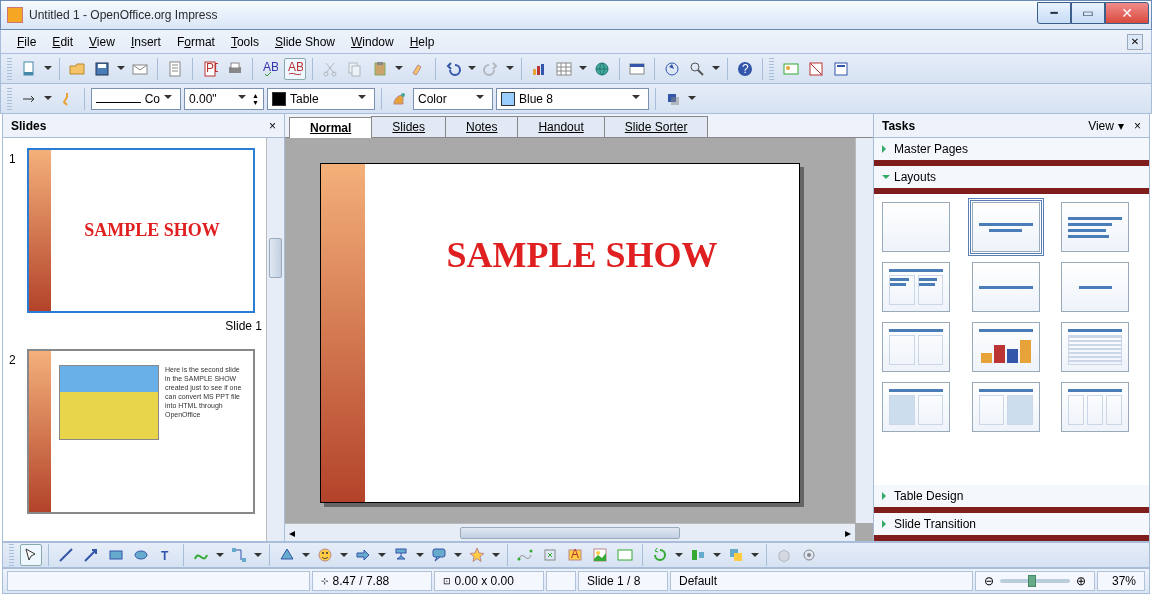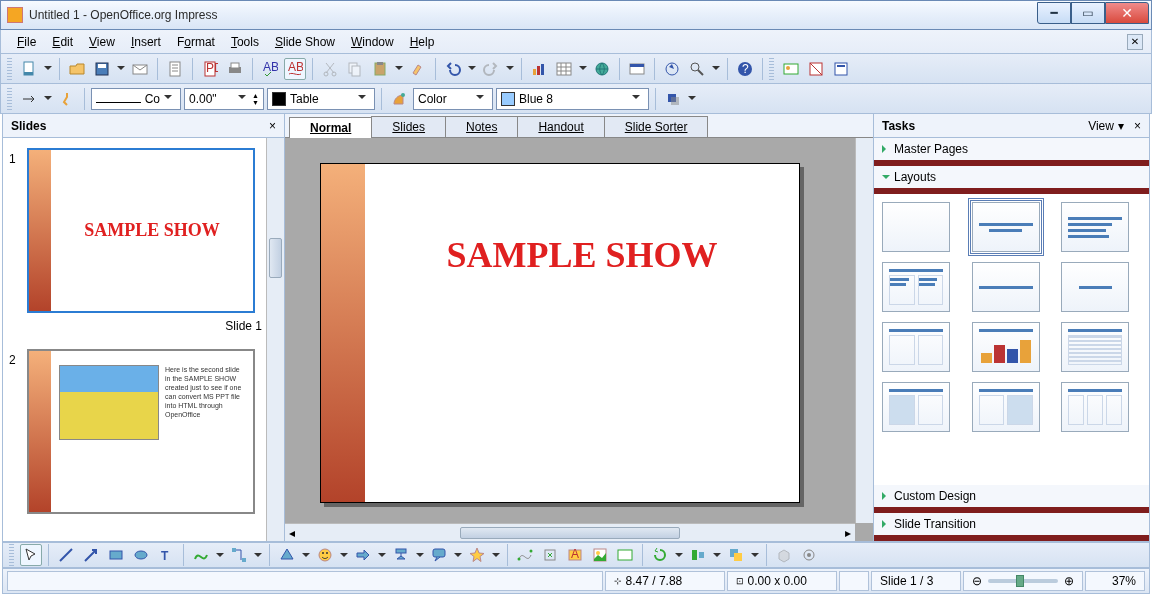--- a/index.html
+++ b/index.html
@@ -489,21 +489,21 @@
           <div class="bar"></div>
           <div class="row">
             <div class="cell"></div>
             <div class="cell"></div>
             <div class="cell"></div>
           </div>
         </div>
     </div>
     <div class="section">
         <span class="tri"></span>
-        <span>Custom Design</span>
+        <span>Table Design</span>
       </div>
     <div class="section">
         <span class="tri"></span>
         <span>Slide Transition</span>
       </div>
   </div>
 </div>
 
 <div class="drawbar">
   <div class="tb-grip"></div>
@@ -668,22 +668,23 @@
   <div class="status-cell" style="flex:1"></div>
   <div class="status-cell" style="width:120px">
       <span style="font-size:9px;margin-right:4px">⊹</span>
       <span>8.47 / 7.88</span>
     </div>
   <div class="status-cell" style="width:110px">
       <span style="font-size:9px;margin-right:4px">⊡</span>
       <span>0.00 x 0.00</span>
     </div>
   <div class="status-cell" style="width:30px"></div>
-  <div class="status-cell" style="width:90px">Slide 1 / 3</div>
+  <div class="status-cell" style="width:90px">Slide 1 / 8</div>
+  <div class="status-cell" style="flex:1">Default</div>
   <div class="status-cell zoom-slider">
     <span>⊖</span>
     <div class="track">
         <div class="knob"></div>
       </div>
     <span>⊕</span>
   </div>
-  <div class="status-cell" style="width:60px;justify-content:flex-end">37%</div>
+  <div class="status-cell" style="width:48px;justify-content:flex-end">37%</div>
 </div>
 
 </body></html>

